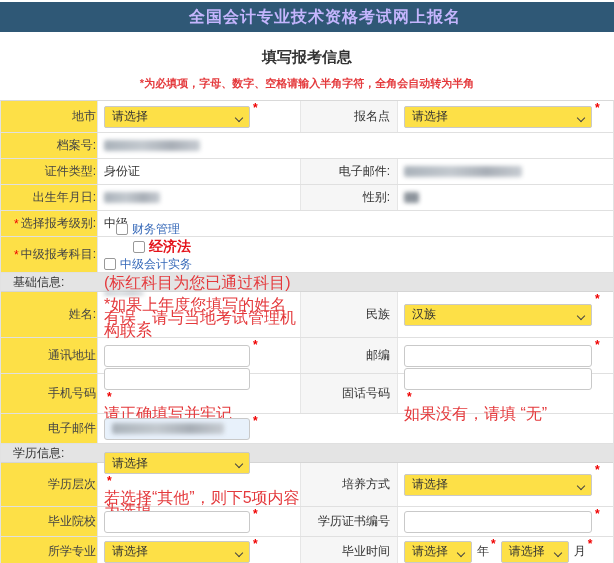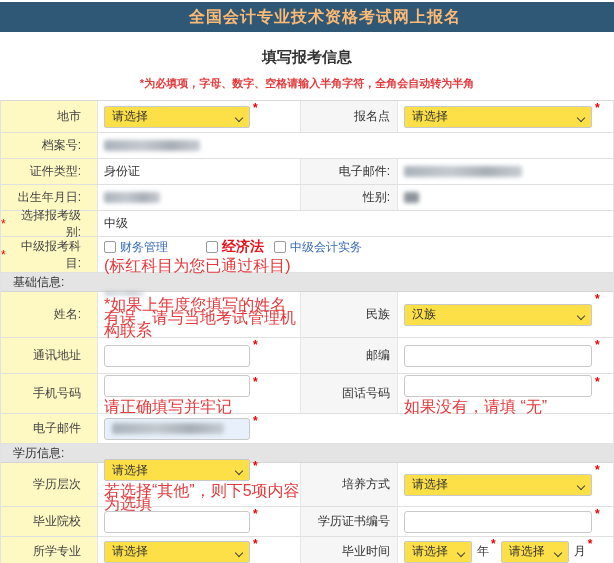--- a/index.html
+++ b/index.html
@@ -1,31 +1,31 @@
 <!DOCTYPE html>
 <html><head>
 <meta charset="utf-8">
 <style>
   * { margin:0; padding:0; box-sizing:border-box; }
   html,body { width:614px; height:563px; overflow:hidden; background:#fff;
     font-family:"Liberation Sans","DejaVu Sans",sans-serif; }
   .topbar { margin-top:2px; height:30px; background:#2f5876; display:flex;
     align-items:center; justify-content:center; }
-  .topbar h1 { color:#fdba74; font-size:16px; font-weight:bold; letter-spacing:1px;margin-left:36px; }
+  .topbar h1 { color:#c4b5fd; font-size:16px; font-weight:bold; letter-spacing:1px;margin-left:36px; }
   .page-title { text-align:center; font-size:15px; font-weight:bold; color:#333;
     margin-top:16px; }
   .page-note { text-align:center; font-size:11px; font-weight:bold; color:#e4393c;
     margin-top:9px; }
   .form { margin-top:9px; border-top:1px solid #d9d9d9; border-left:1px solid #e2e2e2;
     border-right:1px solid #e2e2e2; }
   .row { display:flex; border-bottom:1px solid #e0e0e0; font-size:12px; color:#333;
     align-items:stretch; }
   .cell { display:flex; align-items:center; }
-  .lbl { width:97px; min-width:97px; background:#fef9c3; justify-content:flex-end;
-    padding-right:16px; border-right:1px solid #e6e6e6; color:#444; text-align:right; }
+  .lbl { width:97px; min-width:97px; background:#fde047; justify-content:flex-end;
+    padding-right:1px; border-right:1px solid #e6e6e6; color:#444; text-align:right; }
   .val { padding-left:6px; }
   .val.v1 { width:203px; min-width:203px; border-right:1px solid #e6e6e6; }
   .val.v2 { flex:1; }
   .lbl2 { width:97px; min-width:97px; background:#f6f6f6; justify-content:flex-end;
     padding-right:7px; border-right:1px solid #e6e6e6; }
   .val.span { flex:1; border-right:none; }
   .h32{height:32px}.h26{height:26px}.h36{height:36px}.h46{height:46px}
   .h30{height:30px}.h40{height:40px}.h44{height:44px}
   .band { background:#e4e4e4; border-bottom:1px solid #d5d5d5; display:flex;
     align-items:center; padding-left:12px; font-size:12px; color:#333; height:19px; }
@@ -40,21 +40,21 @@
     transform:rotate(45deg); }
   .inp { height:22px; border:1px solid #c9c9c9; border-radius:3px; background:#fff; }
   .inp.w-left { width:146px; }
   .inp.w-right { width:188px; }
   .inp.filled { background:#e8f1fb; display:flex; align-items:center; padding-left:7px; }
   .req { color:#f00000; font-size:12px; margin-left:3px; align-self:flex-start;
     line-height:14px; font-weight:bold; }
   .lblreq { color:#f00000; margin-right:2px; font-weight:normal; }
   .note { color:#e4393c; font-size:16px; line-height:13px; }
   .stack { display:flex; flex-direction:column; justify-content:center; gap:3px; }
-  .inline { display:flex; align-items:flex-end; }
+  .inline { display:flex; align-items:center;flex-direction:column; }
   .blur { display:inline-block; height:11px; border-radius:2px;
     background:linear-gradient(90deg,#aab2ba,#c3c9cf 40%,#a8aeb6 70%,#c7ccd2);
     filter:blur(2px); }
   .b-archive{width:96px}.b-idnum{width:118px}.b-birth{width:56px}
   .b-gender{width:15px;background:#8d949c}.b-name{width:40px}.b-email{width:112px}
   .cb { width:12px; height:12px; border:1px solid #999; border-radius:2px;
     background:#fff; display:inline-block; margin-right:4px; flex:none; }
   .cb-item { display:inline-flex; align-items:center; margin-right:10px; }
   .cb-blue { color:#3568b8; }
   .cb-red { color:#e4131b; font-weight:bold; font-size:14px;padding-left:28px; }

